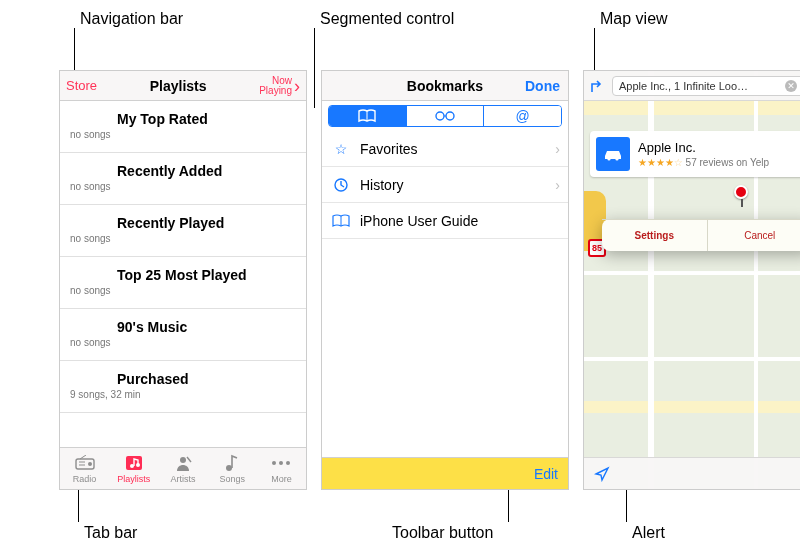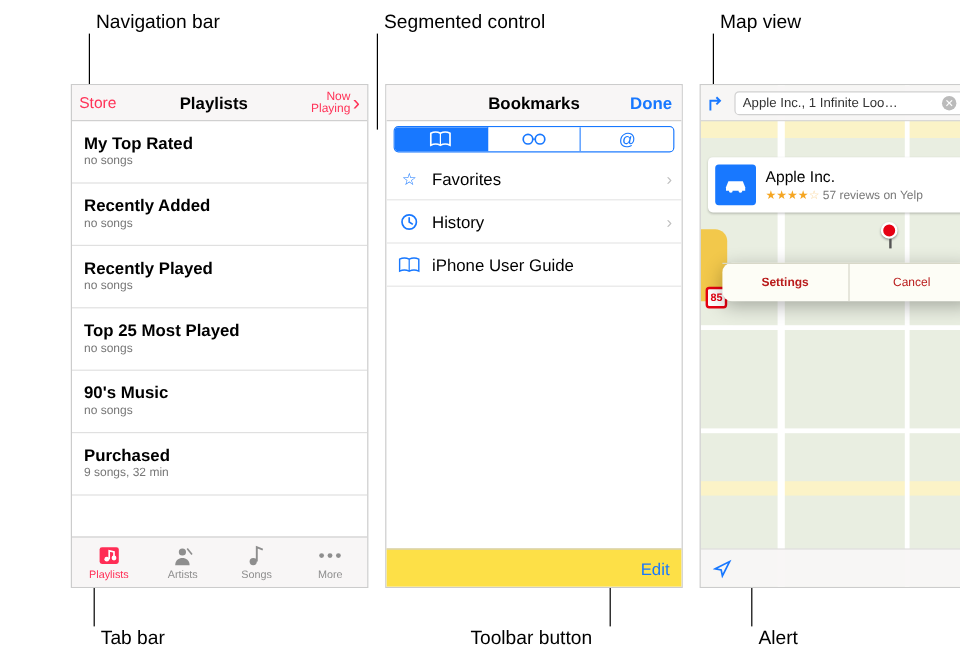--- a/index.html
+++ b/index.html
@@ -12,21 +12,21 @@
   .phone { width: 248px; height: 420px; border: 1px solid #ccc; background: #fff; display: flex; flex-direction: column; overflow: hidden; position: relative;}
 
   
   .navbar1 { height: 30px; background:#f8f6f6; border-bottom:1px solid #d0d0d0; display:flex; align-items:center; justify-content:space-between; padding:0 6px;}
   .navbar1 .title { font-weight:600; font-size:14px; color:#000;}
   .navbar1 .store { color:#ff3358; font-size:13px;}
   .navbar1 .nowplaying { color:#ff3358; font-size:10px; line-height:10px; text-align:right; display:flex; align-items:center;}
   .navbar1 .nowplaying .chev { font-size:18px; margin-left:2px;}
   .list1 { flex:1; overflow:hidden;}
   .row1 { height:52px; border-bottom:1px solid #e0e0e0; padding:10px 10px 0 10px;}
-  .row1 .t { font-weight:600; font-size:14px; color:#000; margin-bottom:2px;}
+  .row1 .t { font-weight:600; font-size:14px; color:#000; margin-bottom:2px;margin-left:47px;}
   .row1 .s { font-size:10px; color:#777;}
   .tabbar { height:42px; background:#f8f6f6; border-top:1px solid #d0d0d0; display:flex;}
   .tab { flex:1; display:flex; flex-direction:column; align-items:center; justify-content:center; font-size:9px; color:#8e8e8e;}
   .tab.active { color:#ff2d55;}
   .tab .ico { width:22px; height:18px; display:flex; align-items:center; justify-content:center; margin-bottom:2px;}
   svg { display:block; }
 
   
   .navbar2 { height:30px; background:#f8f6f6; border-bottom:1px solid #d0d0d0; display:flex; align-items:center; justify-content:center; position:relative;}
   .navbar2 .title { font-weight:600; font-size:14px;}
@@ -114,20 +114,32 @@
       <div class="row1">
           <div class="t">90's Music</div>
           <div class="s">no songs</div>
         </div>
       <div class="row1">
           <div class="t">Purchased</div>
           <div class="s">9 songs, 32 min</div>
         </div>
     </div>
     <div class="tabbar">
+      <div class="tab">
+        <span class="ico">
+            <svg width="22" height="16">
+              <rect x="2" y="4" width="18" height="10" rx="2" fill="none" stroke="#8e8e8e" stroke-width="1.4"></rect>
+              <circle cx="16" cy="9" r="2" fill="#8e8e8e"></circle>
+              <line x1="5" y1="7" x2="11" y2="7" stroke="#8e8e8e"></line>
+              <line x1="5" y1="10" x2="11" y2="10" stroke="#8e8e8e"></line>
+              <line x1="6" y1="4" x2="12" y2="0" stroke="#8e8e8e"></line>
+            </svg>
+          </span>
+        <span>Radio</span>
+      </div>
       <div class="tab active">
         <span class="ico">
             <svg width="22" height="18">
               <rect x="3" y="2" width="16" height="14" rx="2" fill="#ff2d55"></rect>
               <circle cx="9" cy="12" r="2" fill="#fff"></circle>
               <path d="M11 12 V5 l4 1 v5" stroke="#fff" stroke-width="1.4" fill="none"></path>
               <circle cx="15" cy="11" r="2" fill="#fff"></circle>
             </svg>
           </span>
         <span>Playlists</span>

